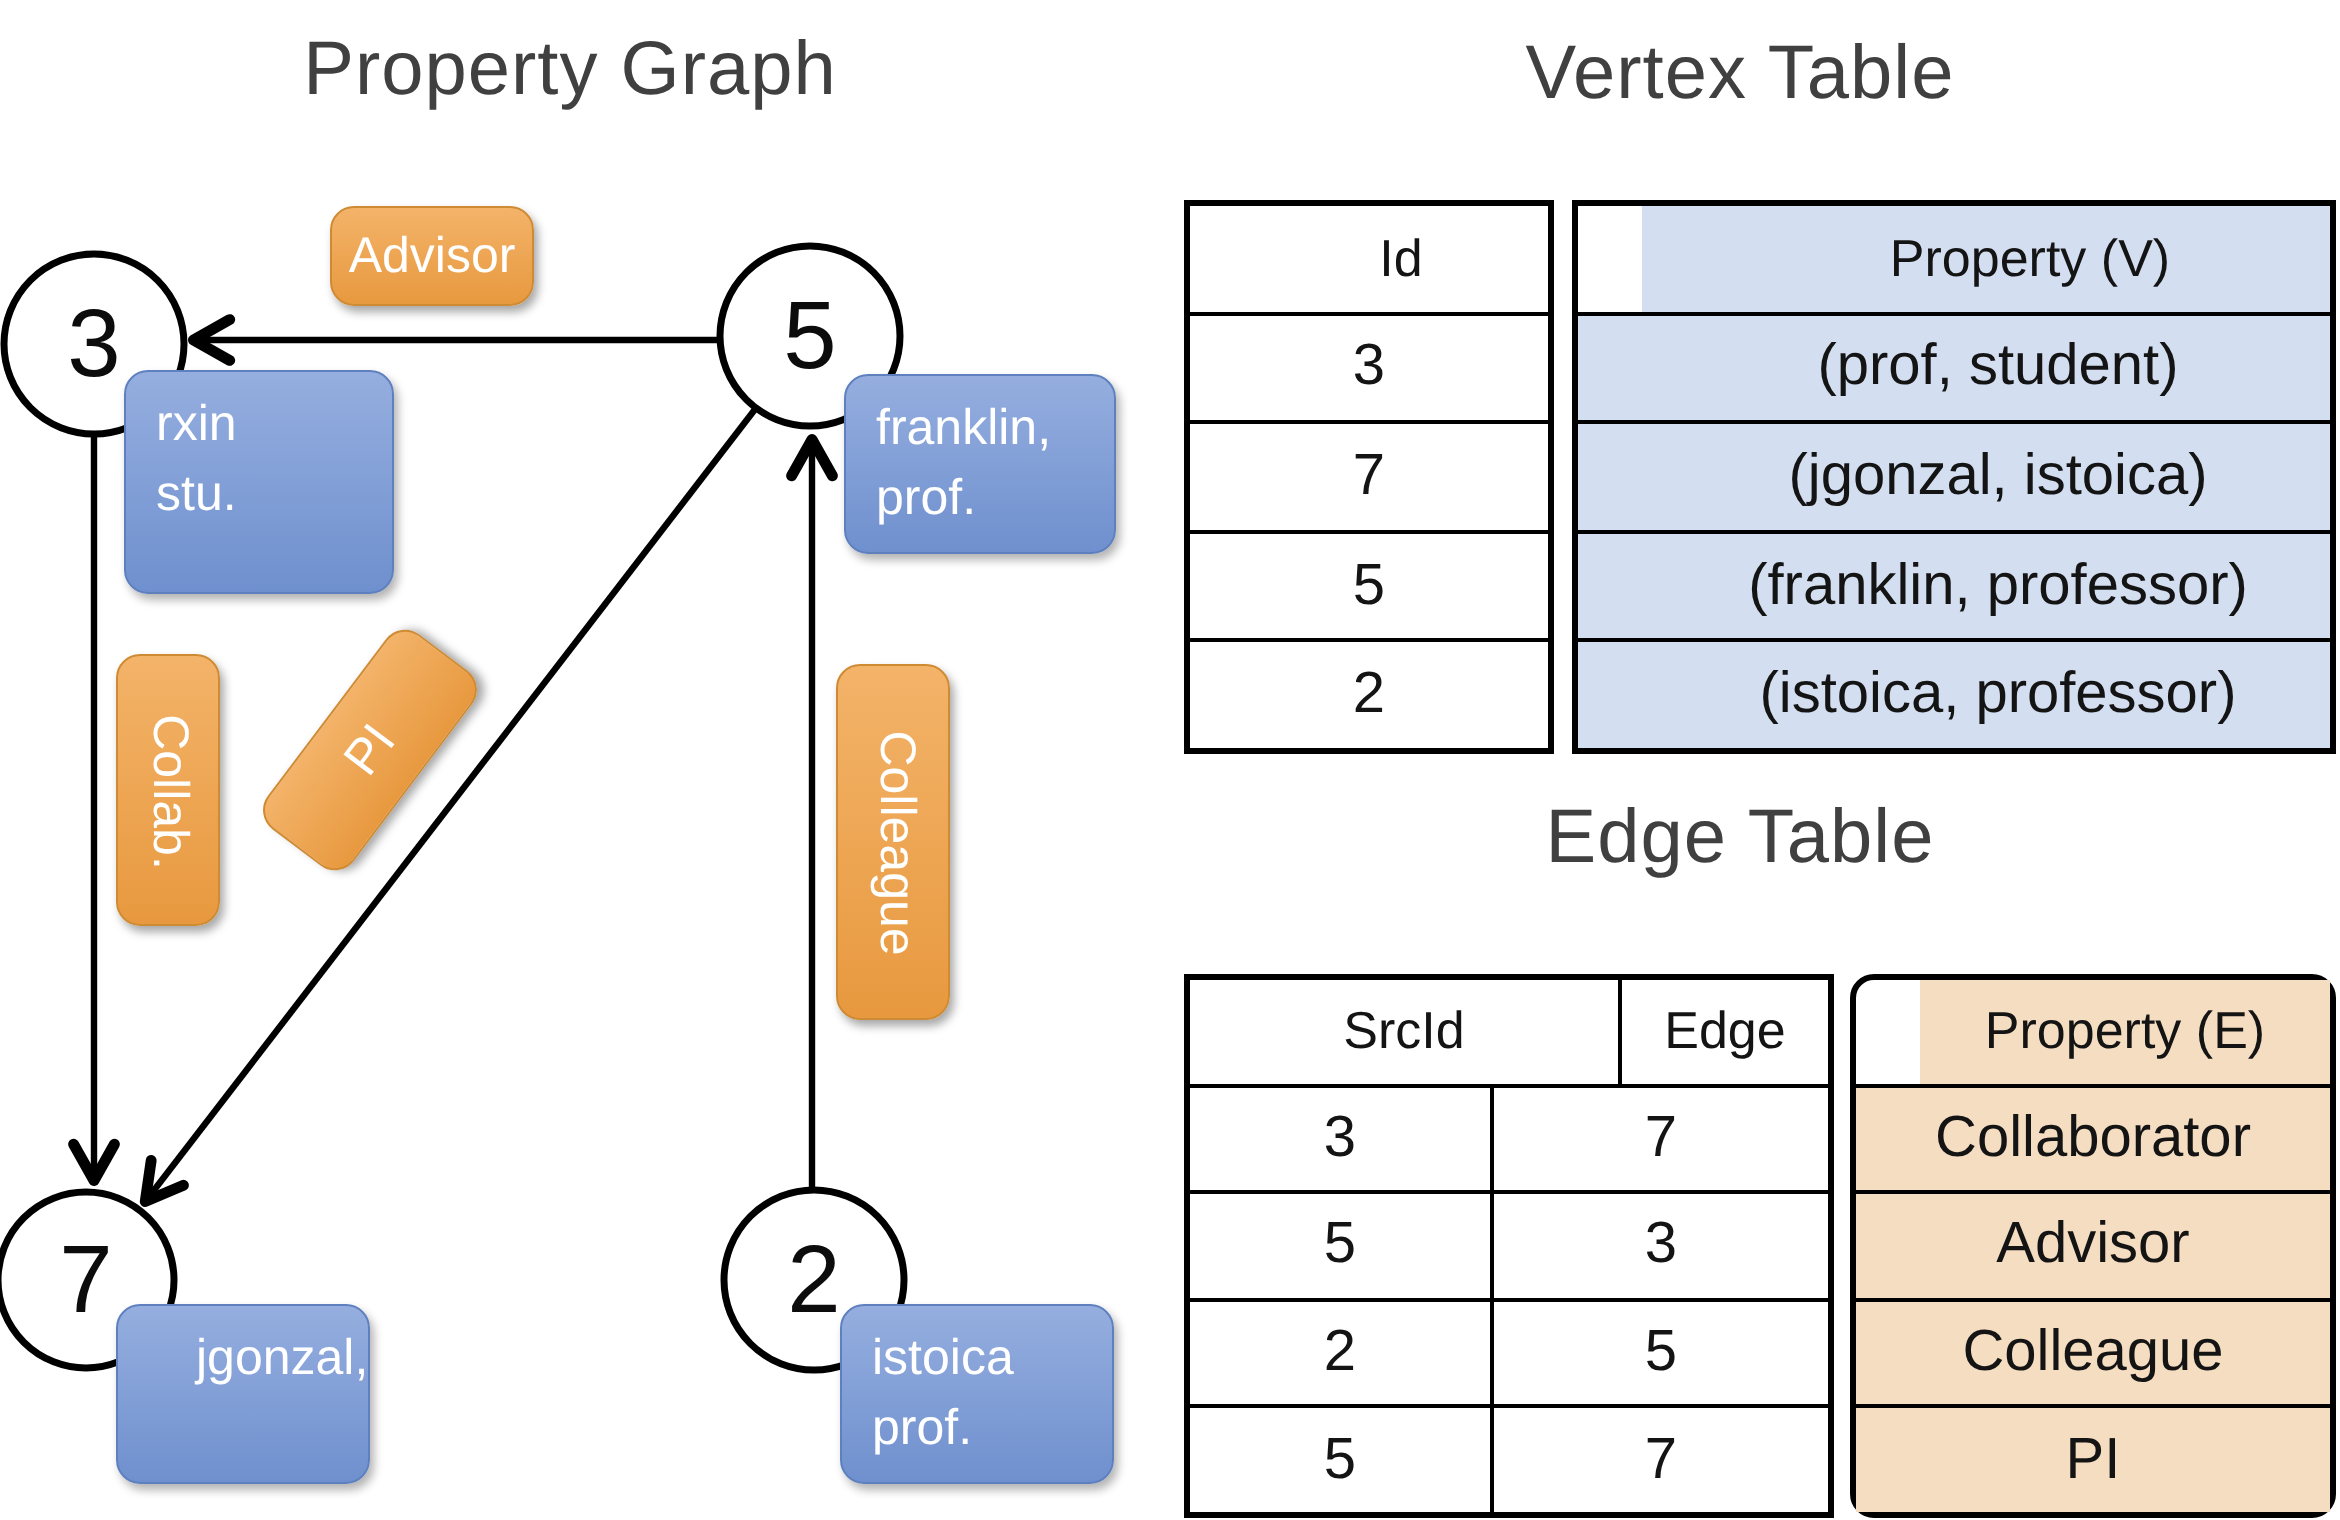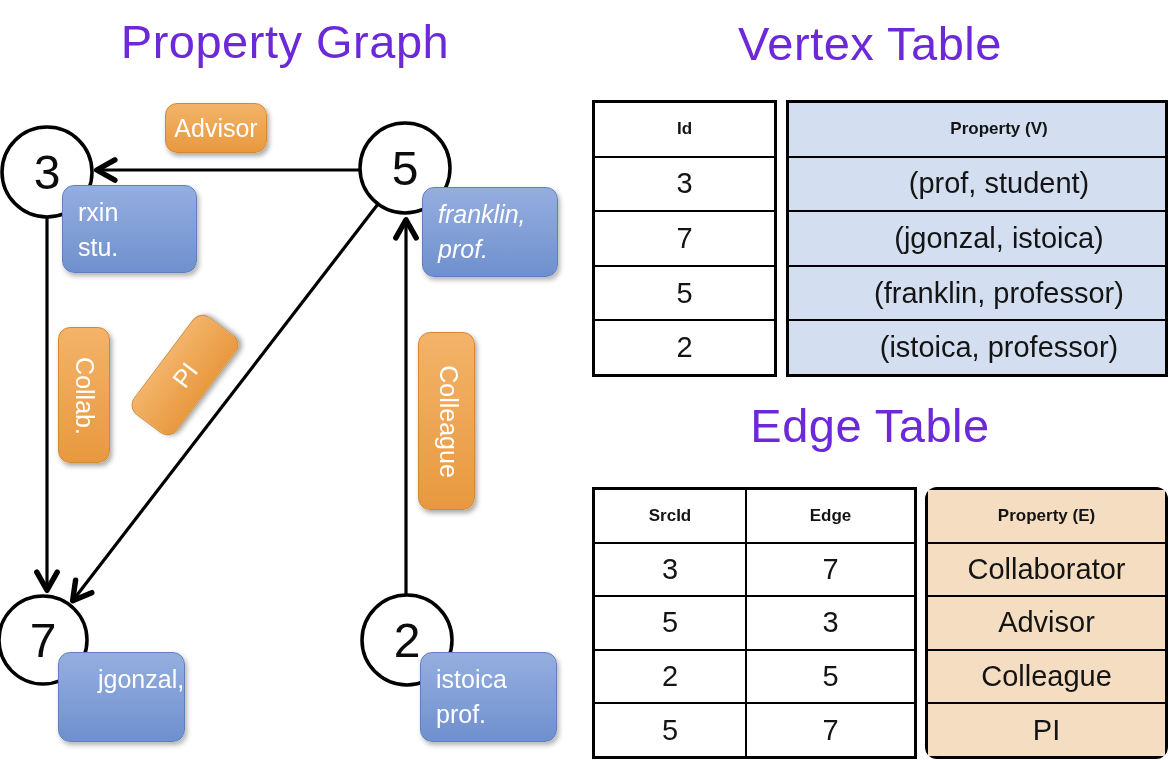--- a/index.html
+++ b/index.html
@@ -1,21 +1,21 @@
 <!DOCTYPE html>
 <html style="--orange-light: #F3B369; --orange-dark: #E8993F; --blue-light: #95AEDF; --blue-dark: #6F90CE; --table-blue: #D3DFF1; --table-tan: #F5DDC1; --line-black: #000000;"><head>
 <meta charset="utf-8">
 <style>
   html,body{margin:0;padding:0;background:#fff;}
   .canvas{position:relative;width:1170px;height:760px;background:#fff;overflow:hidden;
           font-family:"Liberation Sans", sans-serif;color:#111;}
 
   
-  .big-title{position:absolute;font-size:47px;font-weight:300;letter-spacing:0.5px;
-             text-align:center;color:#6d28d9;}
+  .big-title{position:absolute;font-size:38px;font-weight:300;letter-spacing:0.5px;
+             text-align:center;color:#404040;}
   #graph-title{left:0;top:14px;width:570px;}
   #vertex-title{left:570px;top:16px;width:600px;}
   #edge-title{left:570px;top:398px;width:600px;}
 
   
   #graph-svg{position:absolute;left:0;top:0;width:570px;height:760px;z-index:1;}
   .node-num{position:absolute;width:60px;height:60px;display:flex;align-items:center;
             justify-content:center;font-size:48px;font-weight:300;color:#0c0c0c;z-index:2;}
 
   .vbox{position:absolute;z-index:3;border-radius:12px;color:#fff;
@@ -30,33 +30,33 @@
   .ebox .inner{display:flex;align-items:center;justify-content:center;width:100%;height:100%;}
   .ebox .vert{position:absolute;transform:rotate(90deg);display:flex;align-items:center;justify-content:center;}
 
   #label-advisor{left:165px;top:103px;width:102px;height:50px;}
   #label-collab{left:58px;top:327px;width:52px;height:136px;}
   #label-collab .vert{width:136px;height:52px;left:-42px;top:42px;}
   #label-pi{left:124px;top:348px;width:122px;height:54px;transform:rotate(-53deg);}
   #label-colleague{left:418px;top:332px;width:57px;height:178px;}
   #label-colleague .vert{width:178px;height:57px;left:-60px;top:60px;}
 
-  #vbox-3{left:62px;top:185px;width:135px;height:88px;}
-  #vbox-5{left:422px;top:187px;width:136px;height:90px;font-style:italic;}
+  #vbox-3{left:62px;top:185px;width:135px;height:112px;}
+  #vbox-5{left:422px;top:187px;width:136px;height:90px;}
   #vbox-7{left:58px;top:652px;width:127px;height:90px;padding-left:39px;}
   #vbox-2{left:420px;top:652px;width:137px;height:90px;}
 
   
   .subtable{position:absolute;border:3px solid #000;box-sizing:border-box;
             display:flex;flex-direction:column;background:#fff;}
   .subtable .trow{flex:1;display:flex;}
   .subtable .trow + .trow{border-top:2.5px solid #000;}
   .tcell{flex:1;display:flex;align-items:center;justify-content:center;
          font-size:29px;font-weight:300;color:#141414;}
-  .tcell.hdr{font-size:17px;font-weight:700;}
+  .tcell.hdr{font-size:26px;font-weight:400;margin-left:32px;}
   .bluefill{background:var(--table-blue,#D3DFF1);padding-left:44px;}
   .tanfill{background:var(--table-tan,#F5DDC1);}
   .divider-left{border-left:2.5px solid #000;}
 
   #vt-id{left:592px;top:100px;width:185px;height:277px;}
   #vt-prop{left:786px;top:100px;width:382px;height:277px;}
   #et-srcdst{left:592px;top:487px;width:325px;height:272px;}
   #et-prop{left:925px;top:487px;width:243px;height:272px;border-radius:12px;}
   #et-srcdst .src{flex:0 0 150px;border-radius:19px;}
 </style>

